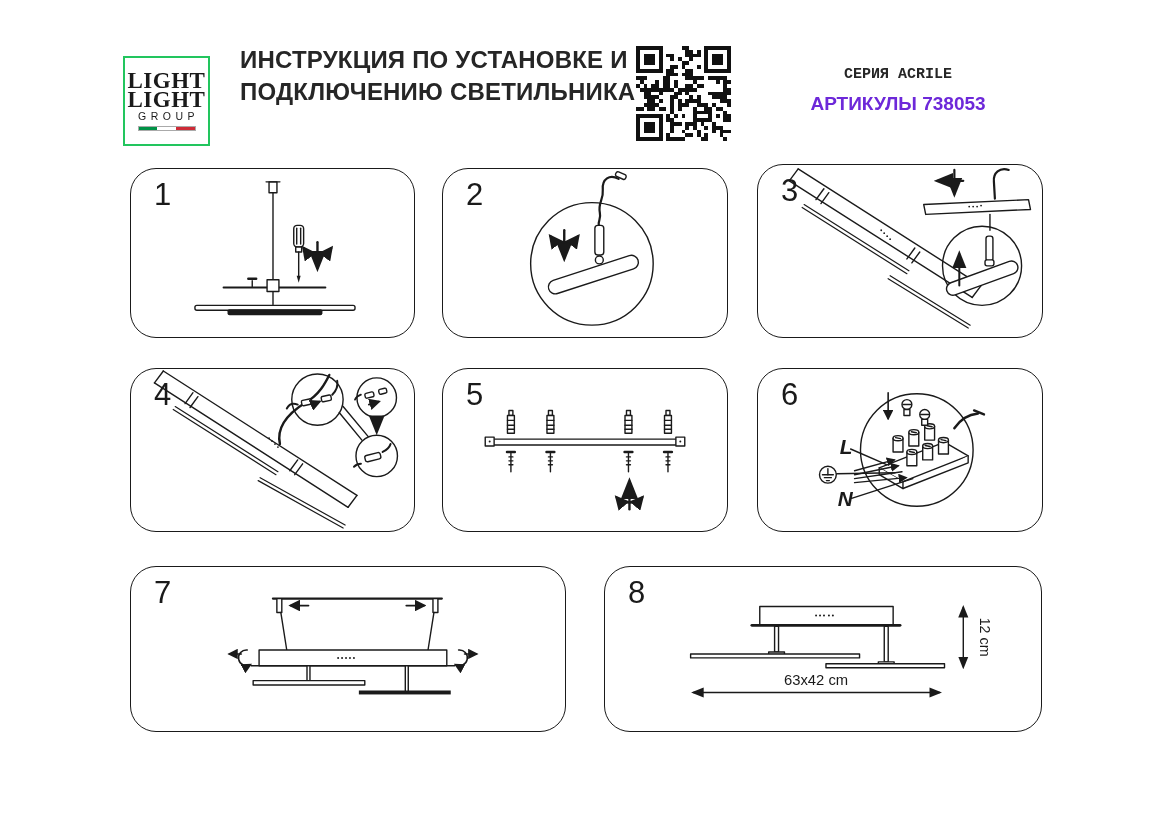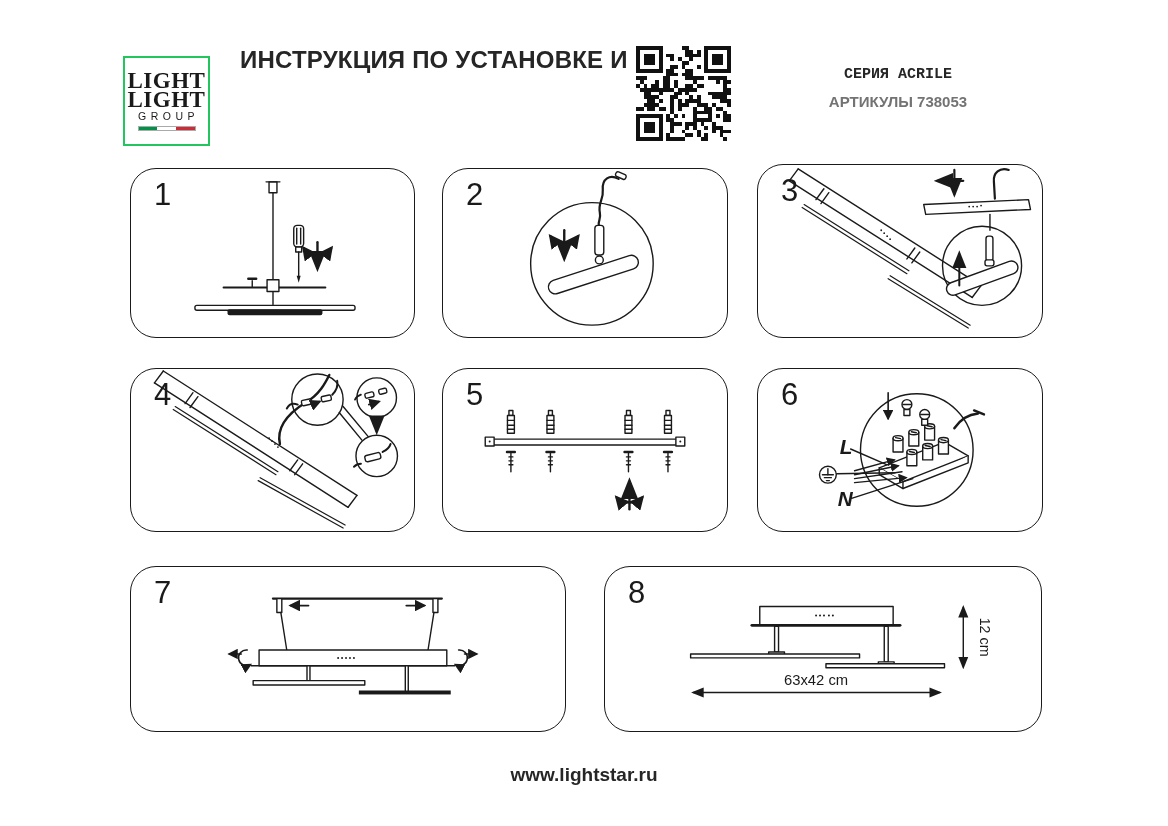--- a/index.html
+++ b/index.html
@@ -17,21 +17,21 @@
   .logo-flag span{flex:1;height:100%;}
 
   .title{position:absolute;left:240px;top:44px;font-size:24px;font-weight:bold;
          line-height:1.33;color:#262626;letter-spacing:0.2px;}
 
   .qr{position:absolute;left:636px;top:46px;width:95px;height:95px;}
   .qr svg{width:100%;height:100%;}
 
   .series{position:absolute;left:766px;top:66px;width:264px;text-align:center;}
   .series-name{font-size:15px;font-weight:bold;color:#262626;font-family:Liberation Mono, monospace;}
-  .series-art{font-size:15px;font-weight:bold;margin-top:10px;color:#737373;}
+  .series-art{font-size:19px;font-weight:bold;margin-top:10px;color:#6d28d9;}
 
   
   .panel{position:absolute;border:1.6px solid #1a1a1a;border-radius:26px;
          box-sizing:border-box;background:#fff;}
   .step-num{position:absolute;left:23px;top:8px;font-size:31px;font-weight:400;color:#1a1a1a;}
   .art{position:absolute;left:0;top:0;width:100%;height:100%;}
   .art svg{width:100%;height:100%;display:block;}
   .art line,.art path,.art rect,.art circle,.art ellipse{vector-effect:non-scaling-stroke;}
 
   #p1{left:130px;top:168px;width:285px;height:170px;}
@@ -72,20 +72,21 @@
     <div class="logo-group">GROUP</div>
     <div class="logo-flag">
       <span style="background:#009246"></span>
         <span style="background:#ffffff"></span>
         <span style="background:#ce2b37"></span>
     </div>
   </div>
 
   <div class="title">
     <div>ИНСТРУКЦИЯ ПО УСТАНОВКЕ И</div>
+    <div>ПОДКЛЮЧЕНИЮ СВЕТИЛЬНИКА</div>
   </div>
 
   <div class="qr">
     <svg id="qrsvg" viewBox="0 0 25 25" shape-rendering="crispEdges">
         <rect x="12" y="0" width="1" height="1" fill="#111"></rect>
         <rect x="13" y="0" width="1" height="1" fill="#111"></rect>
         <rect x="13" y="1" width="1" height="1" fill="#111"></rect>
         <rect x="14" y="1" width="1" height="1" fill="#111"></rect>
         <rect x="16" y="1" width="1" height="1" fill="#111"></rect>
         <rect x="8" y="2" width="1" height="1" fill="#111"></rect>
@@ -685,14 +686,13 @@
           <text class="svgtext" x="378" y="71" font-size="14.5" text-anchor="middle" transform="rotate(90 378 71)">12 cm</text>
         </g>
         <g>
           <line class="stroke" x1="88" y1="127" x2="337" y2="127" stroke-width="1.6" marker-start="url(#arrS)" marker-end="url(#arrS)"></line>
           <text class="svgtext" x="212" y="119" font-size="15" text-anchor="middle">63x42 cm</text>
         </g>
       </svg>
     </div>
   </div>
 
-  <div class="footer">www.lightstar.ru</div>
 </div>
 
 </body></html>

